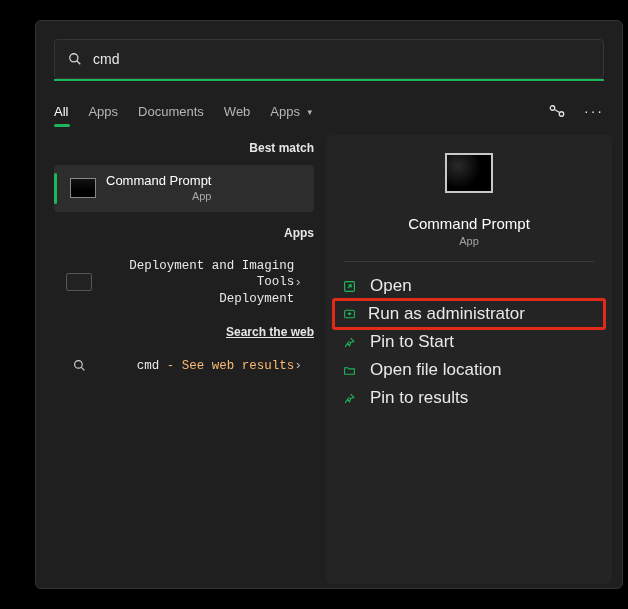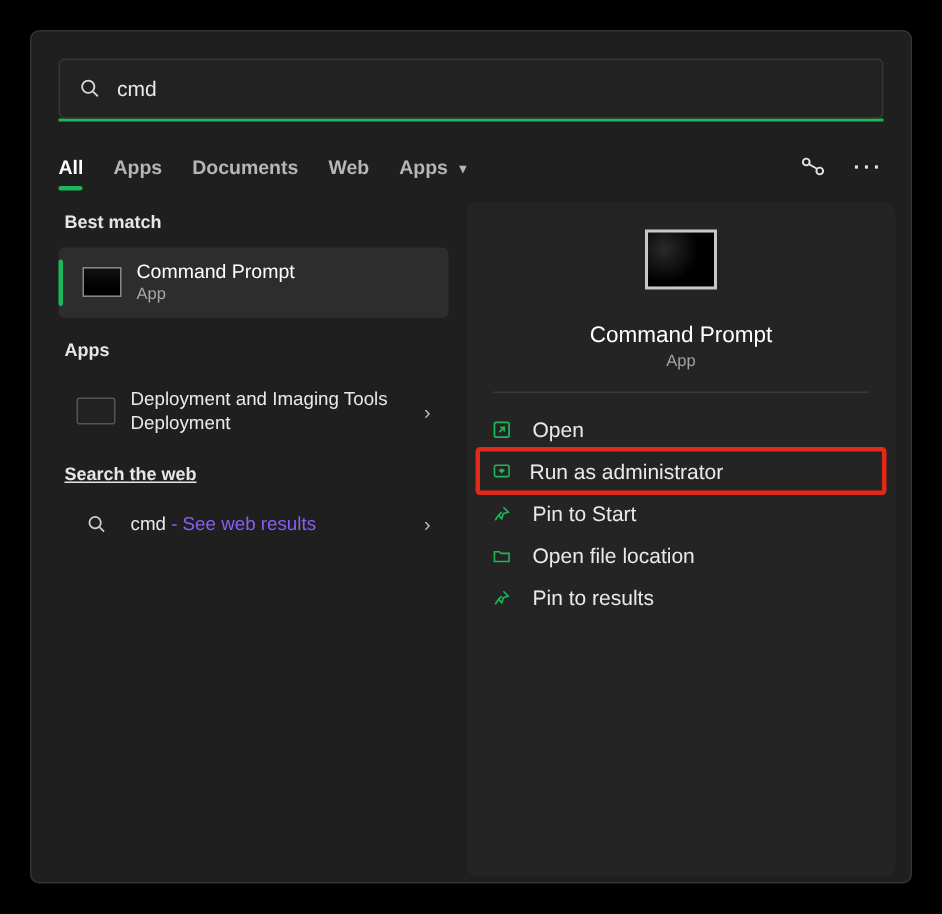--- a/index.html
+++ b/index.html
@@ -1,92 +1,92 @@
 <!DOCTYPE html>
 <html><head>
 <meta charset="utf-8">
 <style>
   * { box-sizing: border-box; margin: 0; padding: 0; }
   html, body { width: 628px; height: 609px; background: #000; font-family: "Segoe UI", Arial, sans-serif; overflow: hidden; }
   .outer {
-    position: absolute; left: 20px; top: 20px; width: 588px; height: 569px;
+    position: absolute; left: 35px; top: 20px; width: 588px; height: 569px;
     background: #1f1f1f; border: 1px solid #333; border-radius: 6px;
     box-shadow: 0 0 10px rgba(0,0,0,.6);
   }
   .search-bar {
     position: relative; margin: 18px 18px 0 18px; height: 40px;
     background: #222; border: 1px solid #353535; border-radius: 4px;
     display: flex; align-items: center; padding: 0 12px;
   }
   .search-bar .icon-slot { width: 16px; height: 16px; display:flex; align-items:center; justify-content:center; }
   .search-bar input {
     flex: 1; background: transparent; border: none; outline: none;
     color: #e8e8e8; font-size: 14px; margin-left: 10px;
   }
   .search-underline {
     margin: 0 18px; height: 2px; background: #1db65a;
   }
   .tabs-row {
     display: flex; align-items: center; justify-content: space-between;
-    margin: 16px 18px 10px 18px; height: 28px; font-weight: bold;
+    margin: 16px 18px 10px 18px; height: 28px;
   }
   .tabs { display: flex; gap: 20px; align-items: center; }
   .tab { color: #b6b6b6; font-size: 13px; cursor: pointer; position: relative; }
   .tab.active { color: #ffffff; }
   .tab.active::after {
     content: ""; position: absolute; left: 0; right: 0; bottom: -8px; height: 3px;
     width: 16px; background: #1db65a; border-radius: 2px;
   }
   .tab .chev { margin-left: 4px; font-size: 9px; display:inline-block; transform: translateY(-1px); }
   .top-icons { display: flex; gap: 18px; align-items: center; }
   .top-icons .ico { color: #e4e4e4; font-size: 14px; cursor: pointer; }
 
   .body { display: flex; margin-top: 8px; height: calc(569px - 110px); }
   .left {
     width: 282px; padding: 0 4px 0 18px;
-    display: flex; flex-direction: column;
+    display: flex; flex-direction: column; text-align: right;
   }
   .section-label { color: #e6e6e6; font-size: 12px; font-weight:600; margin: 6px 0 10px 4px; }
   .best-match {
     background: #2d2d2d; border-radius: 4px; padding: 8px 10px 10px 6px;
     display: flex; align-items: center; position: relative; cursor: pointer;
   }
   .best-match .accent { position:absolute; left:0; top:8px; bottom:8px; width:3px; background:#1db65a; border-radius:2px; }
   .app-tile {
     width: 26px; height: 20px; background: linear-gradient(180deg,#111 0,#000 70%);
     border: 1px solid #888; margin: 0 10px 0 10px;
   }
   .bm-text .ttl { color: #fff; font-size: 13px; }
   .bm-text .sub { color: #a8a8a8; font-size: 11px; margin-top: 2px; }
 
   .left-item {
     display:flex; align-items:center; padding: 8px 8px 8px 6px; cursor: pointer;
-    color:#e9e9e9; font-size: 12.5px; position: relative;
+    color:#e9e9e9; font-size: 12.5px; position: relative; font-family: Liberation Mono, monospace;
   }
   .left-item .li-icon { width: 26px; height: 18px; border:1px solid #555; background:#222; margin:0 10px 0 6px; border-radius:2px;}
   .left-item .li-text { flex:1; line-height:1.3; }
   .left-item .chev-r { color:#bdbdbd; font-size:13px; margin-right:4px; }
   .left-item.web .li-icon { border:none; background:transparent; display:flex; align-items:center; justify-content:center; }
-  .gray-sub { color:#8b5cf6; }
+  .gray-sub { color:#fdba74; }
 
   .right {
     flex:1; background: #242424; margin: 0 10px 10px 8px; border-radius: 6px;
     display:flex; flex-direction:column; align-items:stretch; padding: 18px 0 0 0;
   }
   .preview-icon {
     width: 48px; height: 40px; margin: 0 auto; border: 2px solid #c8c8c8;
     background: radial-gradient(circle at 25% 30%, #2a2a2a 0, #000 55%);
   }
   .preview-title { color:#fff; font-size: 15px; text-align:center; margin-top: 22px; }
   .preview-sub { color:#a3a3a3; font-size: 11px; text-align:center; margin-top: 3px; margin-bottom: 14px; }
   .sep { height:1px; background:#3a3a3a; margin: 0 18px 10px 18px; }
 
   .action {
     display:flex; align-items:center; height: 28px; padding: 0 10px 0 16px;
-    color:#e9e9e9; font-size: 14px; cursor:pointer; position:relative;
+    color:#e9e9e9; font-size: 17px; cursor:pointer; position:relative;
   }
   .action .a-icon { width:14px; height:14px; margin-right: 14px; display:flex; align-items:center; justify-content:center; }
   .action.highlight {
     outline: 3px solid #e22a18; outline-offset: -1px;
     margin: 0 8px; padding-left: 8px;
     border-radius: 1px;
     align-items: center;
   }
   .action.highlight .a-icon { margin-right: 12px; }
   svg { display:block; }

